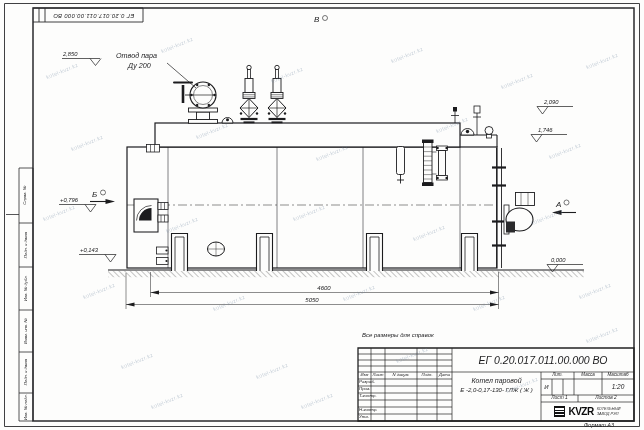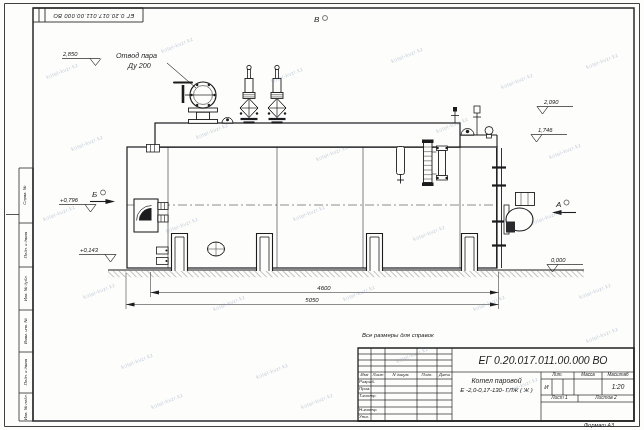--- a/index.html
+++ b/index.html
@@ -274,20 +274,28 @@
 <div class="abs cell" style="left:359px;top:414px;width:27px;height:7px;font-size:4.4px;justify-content:flex-start;">Утв.</div>
 
 <div class="abs cell" style="left:541px;top:372px;width:33px;height:7px;font-size:4.5px;">Лит.</div>
 <div class="abs cell" style="left:574px;top:372px;width:28px;height:7px;font-size:4.5px;">Масса</div>
 <div class="abs cell" style="left:602px;top:372px;width:32px;height:7px;font-size:4.5px;">Масштаб</div>
 <div class="abs cell" style="left:541px;top:379px;width:11px;height:16px;font-size:6px;">И</div>
 <div class="abs cell" style="left:602px;top:379px;width:32px;height:16px;font-size:6.5px;">1:20</div>
 <div class="abs cell" style="left:541px;top:395px;width:37px;height:7px;font-size:4.8px;">Лист 1</div>
 <div class="abs cell" style="left:578px;top:395px;width:56px;height:7px;font-size:4.8px;">Листов 2</div>
 
+<div class="abs cell" style="left:541px;top:402px;width:93px;height:19px;gap:3px;">
+  <span class="logo-stripes"></span>
+  <span class="logo-kvzr">KVZR</span>
+  <span class="logo-side">
+    <span>КОТЕЛЬНЫЙ</span>
+    <span>ЗАВОД РЭП</span>
+  </span>
+</div>
 
 <div class="abs" style="left:584px;top:421.5px;font-size:5.5px;font-style:italic;">Формат А3</div>
 
 <div class="abs" style="left:0;top:0;width:644px;height:430px;">
       <span class="wm" style="left: 45px; top: 68px;">kotel-kvzr.kz</span>
       <span class="wm" style="left: 160px; top: 42px;">kotel-kvzr.kz</span>
       <span class="wm" style="left: 270px; top: 72px;">kotel-kvzr.kz</span>
       <span class="wm" style="left: 390px; top: 52px;">kotel-kvzr.kz</span>
       <span class="wm" style="left: 500px; top: 78px;">kotel-kvzr.kz</span>
       <span class="wm" style="left: 585px; top: 58px;">kotel-kvzr.kz</span>

